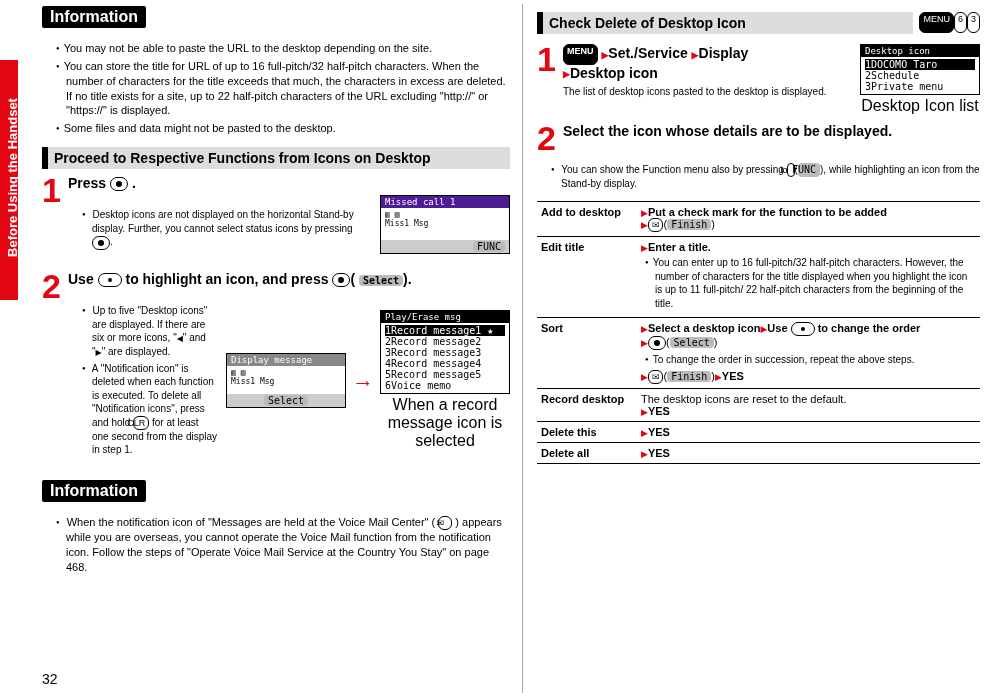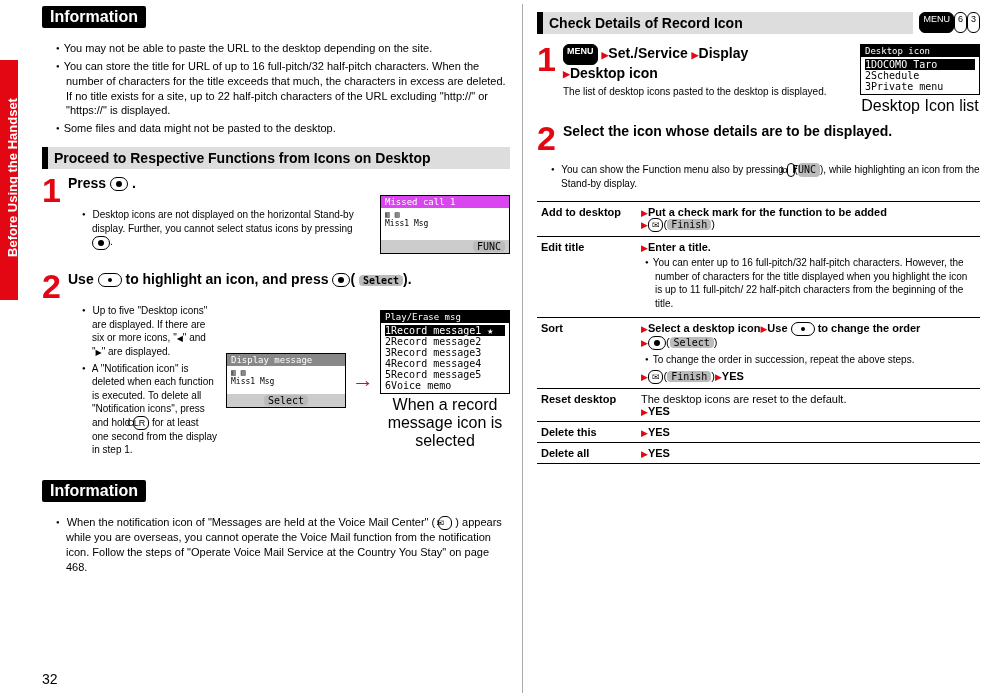--- a/index.html
+++ b/index.html
@@ -158,21 +158,21 @@
         </div>
         <div style="display:flex; gap:10px;">
           <ul class="bullets mini" style="flex:1">
             <li>
               <span>Desktop icons are not displayed on the horizontal Stand-by display. Further, you cannot select status icons by pressing </span>
               <span class="round-btn"></span>.
             </li>
           </ul>
           <div style="width:130px">
             <div class="screen">
-              <div class="sbar" style="background:#d946ef">Missed call 1</div>
+              <div class="sbar" style="background:#4c1d95">Missed call 1</div>
               <div class="body" style="height:32px; font-size:8px;">▥ ▥<br>Miss1 Msg</div>
               <div class="sbar" style="text-align:right; background:#ccc; color:#000;"><span class="ui-label">FUNC</span></div>
             </div>
           </div>
         </div>
       </div>
     </div>
 
     
     <div class="step">
@@ -228,21 +228,21 @@
       <li>
         When the notification icon of "Messages are held at the Voice Mail Center" ( <span class="key" style="width:14px; text-align:center">✉</span> ) appears while you are overseas, you cannot operate the Voice Mail function from the notification icon. Follow the steps of "Operate Voice Mail Service at the Country You Stay" on page 468.
       </li>
     </ul>
 
     <div class="page-num">32</div>
   </div>
 
   <div class="right-col">
     <div style="display:flex; align-items:center;">
-      <div class="section-head" style="flex:1">Check Details of Record Icon</div>
+      <div class="section-head" style="flex:1">Check Delete of Desktop Icon</div>
       <span style="margin-left:6px">
         <span class="chip dark">MENU</span><span class="chip">6</span><span class="chip">3</span>
       </span>
     </div>
 
     <div class="step">
       <div class="step-num">1</div>
       <div class="step-body" style="display:flex; gap:10px;">
         <div style="flex:1">
           <div class="step-title">
@@ -304,21 +304,21 @@
         <td>
           <span class="tri">▶</span><b>Select a desktop icon</b><span class="tri">▶</span><b>Use </b><span class="wide-btn"></span><b> to change the order</b><br>
           <span class="tri">▶</span><span class="round-btn"></span>(<span class="ui-label">Select</span>)
           <ul class="bullets mini" style="padding-left:4px; margin:2px 0;">
             <li>To change the order in succession, repeat the above steps.</li>
           </ul>
           <span class="tri">▶</span><span class="key">✉</span>(<span class="ui-label">Finish</span>)<span class="tri">▶</span><b>YES</b>
         </td>
       </tr>
       <tr>
-        <td class="first">Reset desktop</td>
+        <td class="first">Record desktop</td>
         <td>
           <span>The desktop icons are reset to the default.</span><br>
           <span class="tri">▶</span><b>YES</b>
         </td>
       </tr>
       <tr>
         <td class="first">Delete this</td>
         <td><span class="tri">▶</span><b>YES</b></td>
       </tr>
       <tr>

